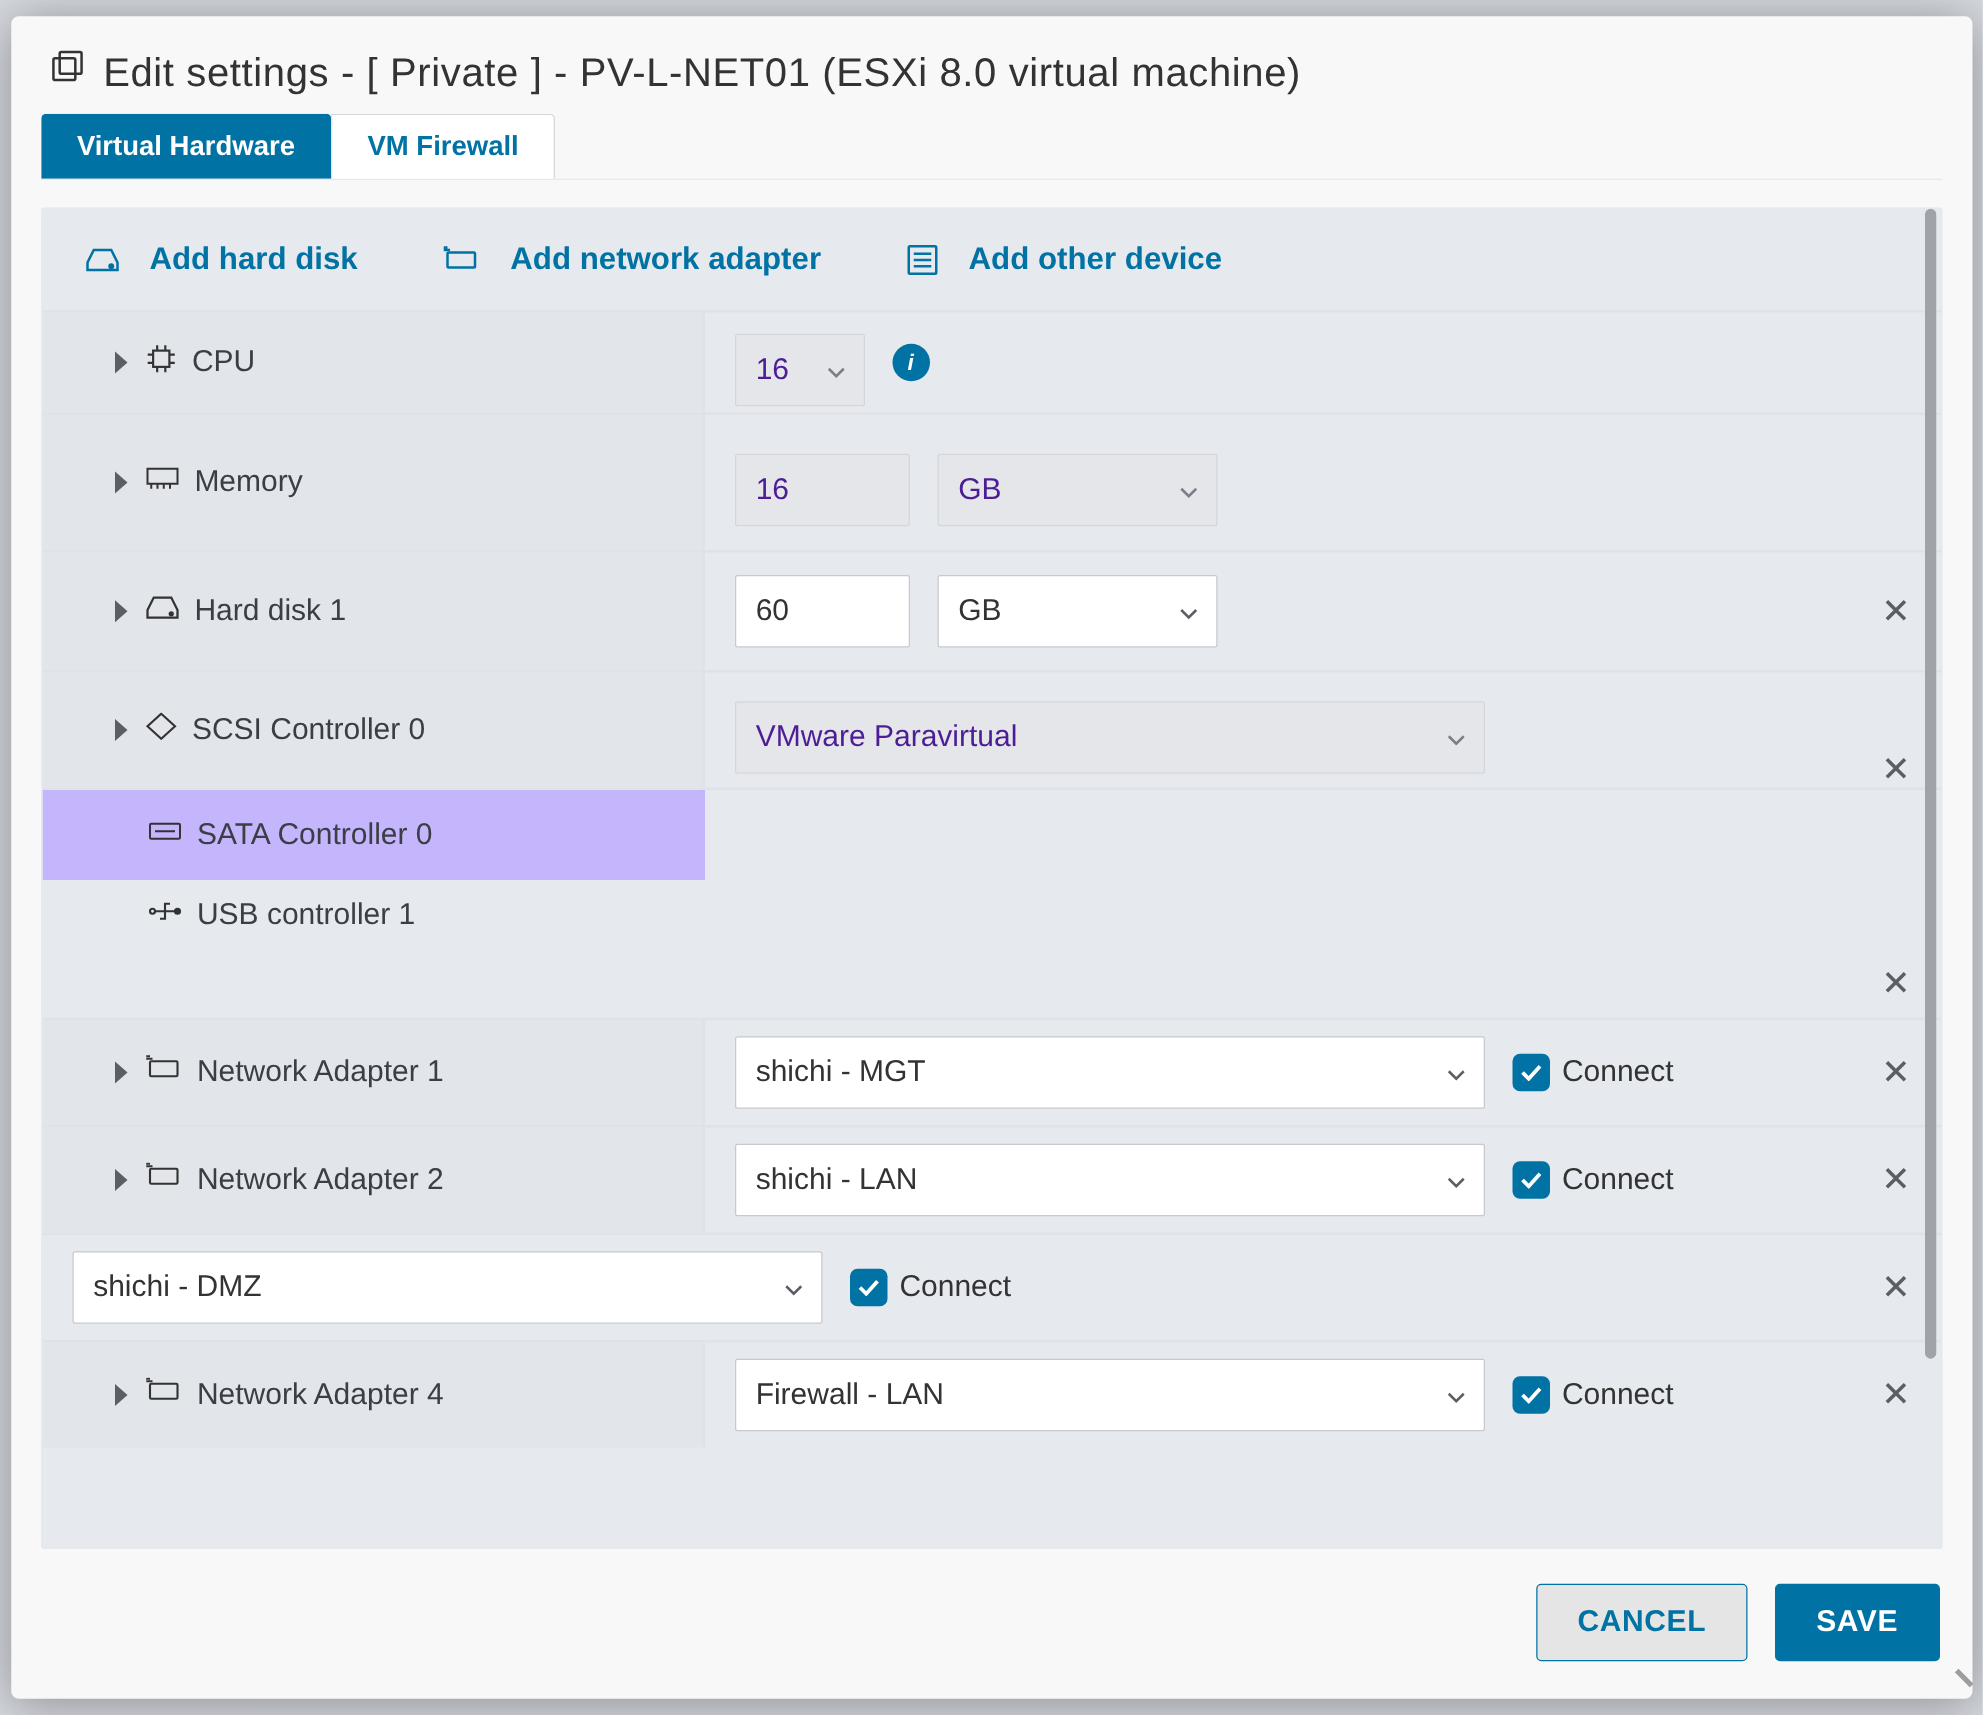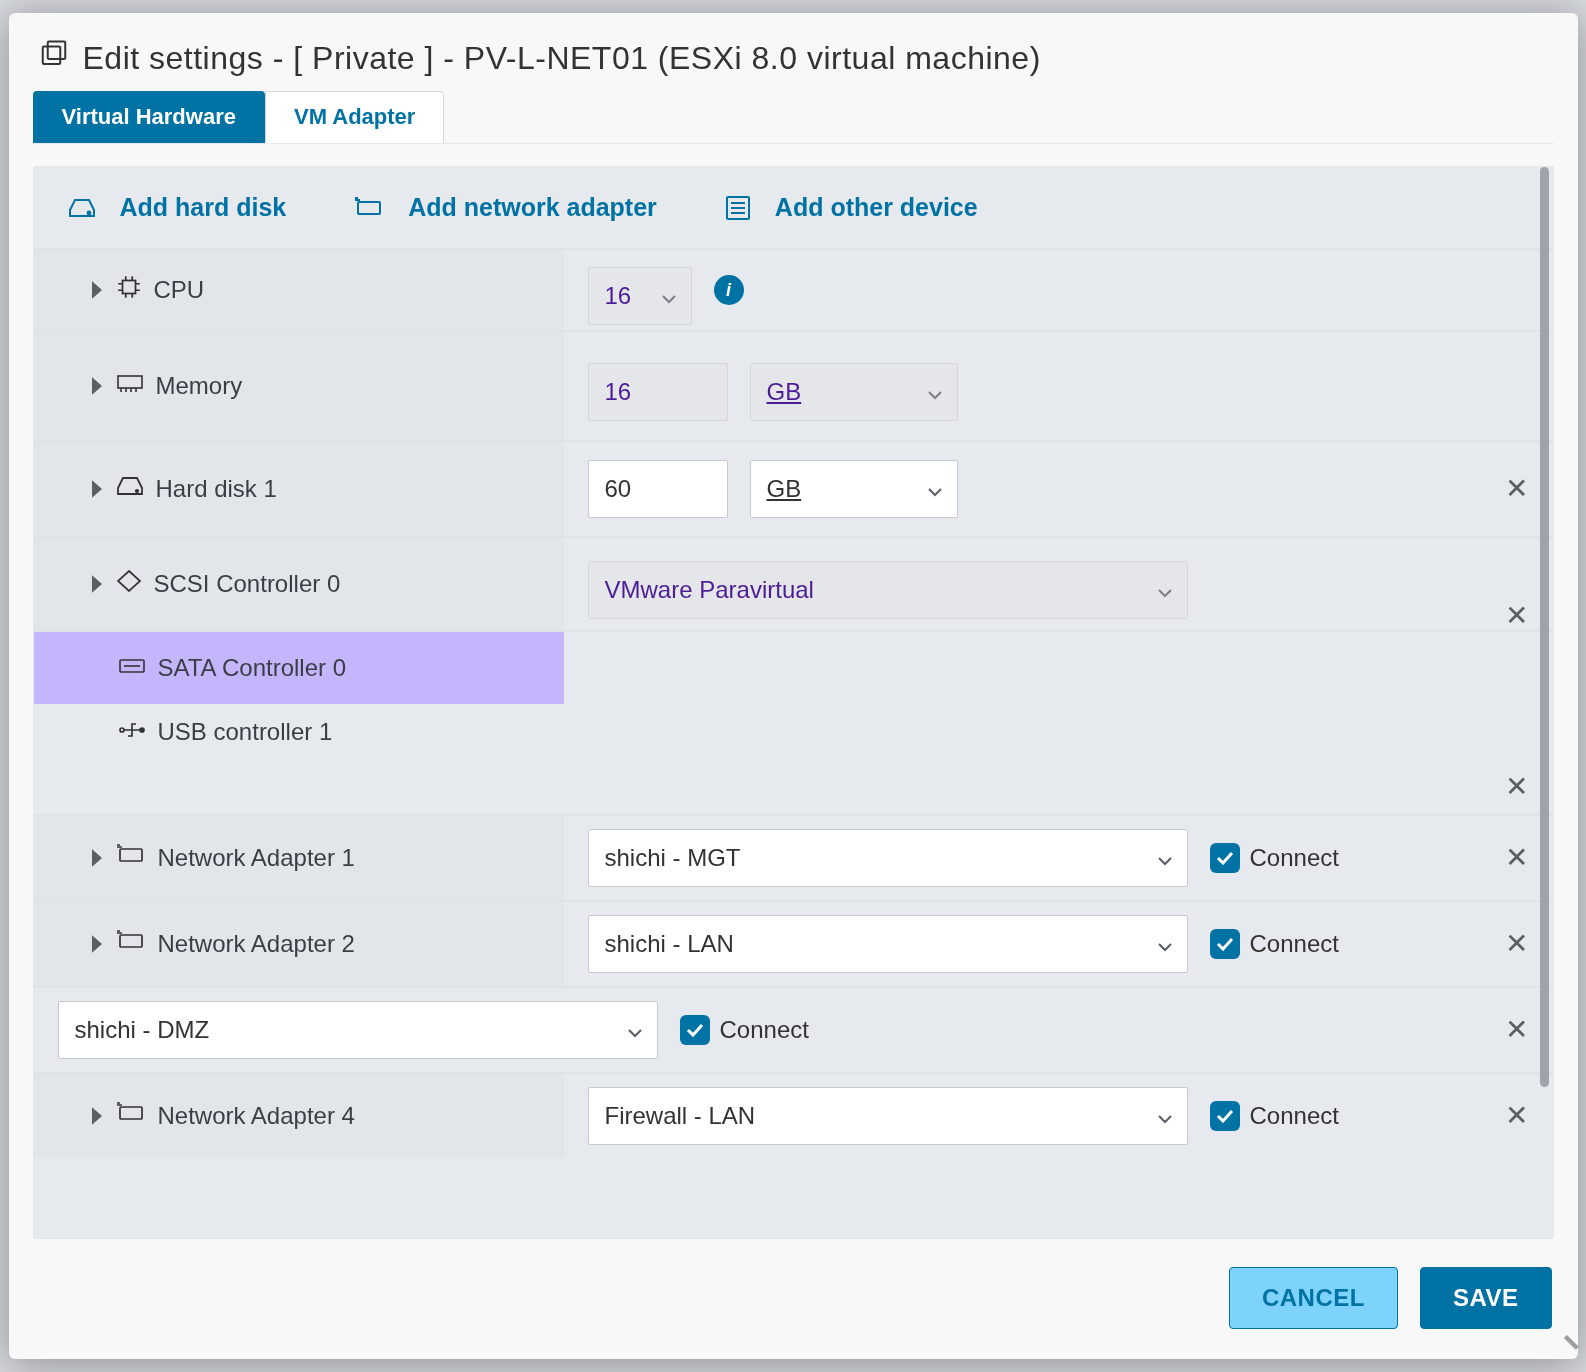--- a/index.html
+++ b/index.html
@@ -29,32 +29,32 @@
   .value-col { flex:1; min-height:inherit; display:flex; align-items:center; gap:22px; padding:0 24px; position:relative;}
   .row .remove { position:absolute; right:24px; top:50%; transform:translateY(-50%); cursor:pointer;}
   .chev { cursor:pointer; display:inline-flex;}
   .chev svg{}
   .select, .numbox {
     height:58px; border:1px solid #c6c9ce; background:#fff; border-radius:2px; font-size:24px; color:#333; display:flex; align-items:center; padding:0 16px; position:relative;
   }
   .select.disabled, .numbox.disabled { background:#e4e6ea; color:#4c1d95; border-color:#d3d6db;margin-top:12px;}
   .select .caret { position:absolute; right:14px; top:50%; transform:translateY(-50%);}
   .select.lg { width:600px;}
-  .select.sm { width:208px;text-decoration:underline;}
+  .select.sm { width:224px;}
   .select.w-net { width:600px;}
   .numbox.sm { width:140px;}
   .numbox.input { }
   .numbox input { border:none; background:transparent; font-size:24px; color:inherit; width:100%; outline:none;}
   .info-badge { width:30px; height:30px; border-radius:50%; background:#0072a3; color:#fff; display:inline-flex; align-items:center; justify-content:center; font-style:italic; font-weight:bold; font-size:18px;}
   .checkbox-wrap { display:flex; align-items:center; gap:10px; font-size:24px; color:#333;}
   .checkbox { width:30px; height:30px; border-radius:6px; background:#0072a3; display:flex; align-items:center; justify-content:center;}
   .checkbox svg { display:block;}
   .footer { display:flex; justify-content:flex-end; gap:22px; padding:28px 26px 30px; }
   .btn { height:62px; padding:0 32px; font-size:24px; font-weight:700; letter-spacing:.5px; border-radius:4px; border:1px solid #0072a3; display:inline-flex; align-items:center; cursor:pointer; }
-  .btn.secondary { background:#7dd3fc; color:#0072a3;}
+  .btn.secondary { background:#e5e5e5; color:#0072a3;}
   .btn.primary { background:#0072a3; color:#fff;}
   .resize-grip { position:absolute; right:8px; bottom:6px; color:#999; transform:rotate(-45deg); font-size:18px; letter-spacing:-6px;}
   .x-icon { font-size:28px; color:#5a5e65; line-height:1;}
 </style>
 </head>
 <body>
 
 <div class="modal">
 
   <div class="modal-header">
@@ -63,21 +63,21 @@
           <rect x="3" y="6" width="14" height="14" rx="1"></rect>
           <rect x="7" y="2" width="14" height="14" rx="1"></rect>
         </svg>
     </span>
     <span>Edit settings - [ Private ] - PV-L-NET01 (ESXi 8.0 virtual machine)</span>
   </div>
 
   <div class="tabs-outer">
     <div class="tabs">
       <div class="tab active">Virtual Hardware</div>
-      <div class="tab inactive">VM Adapter</div>
+      <div class="tab inactive">VM Firewall</div>
     </div>
   </div>
 
   <div class="content-wrap">
     <div class="scroll-region">
 
       <div class="toolbar">
         <div class="toolbar-btn">
           <svg width="28" height="24" viewBox="0 0 28 24" fill="none" stroke="#0072a3" stroke-width="2">
               <path d="M2 14 L7 4 H21 L26 14 V20 H2 Z"></path>

